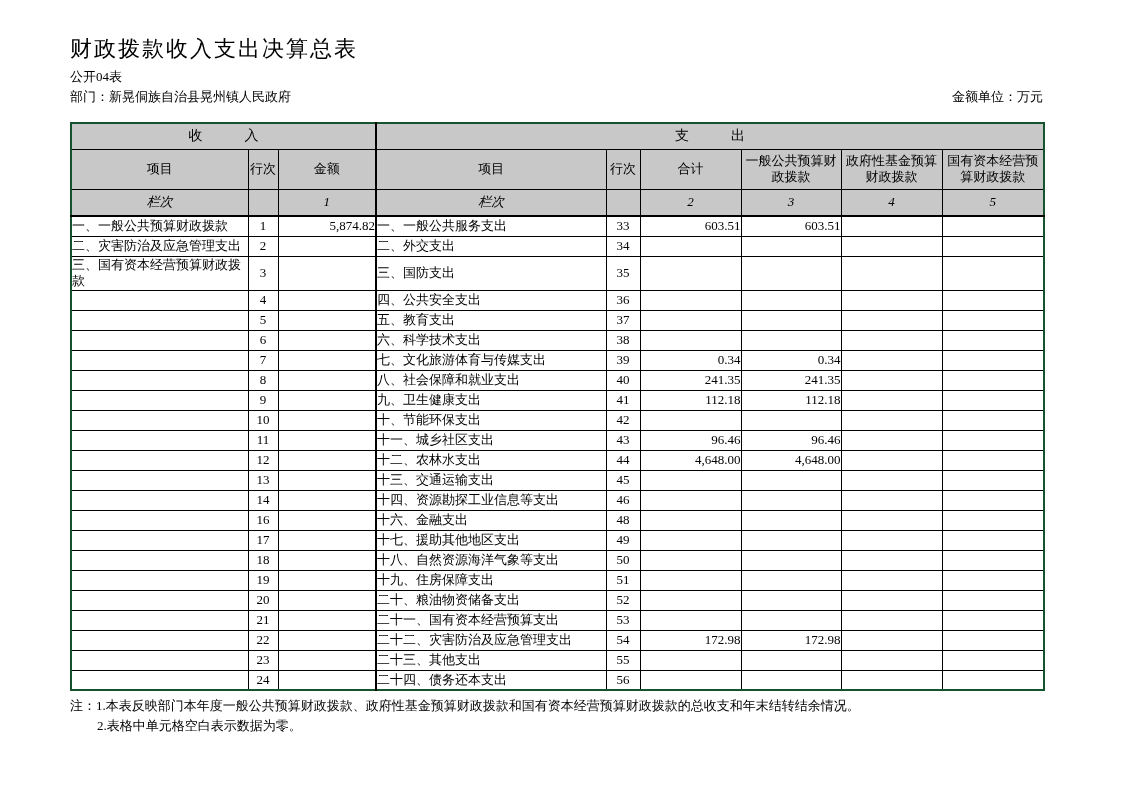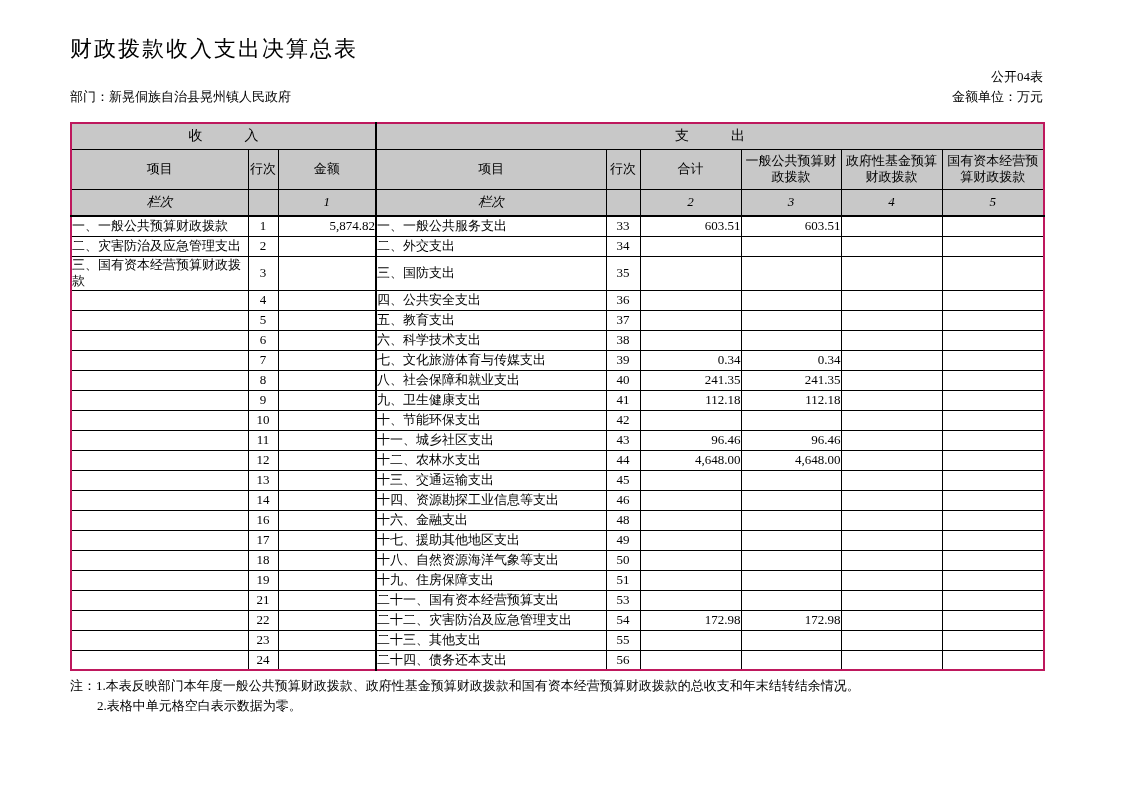--- a/index.html
+++ b/index.html
@@ -2,25 +2,25 @@
 <html><head>
 <meta charset="utf-8">
 <style>
   html,body{margin:0;padding:0;}
   body{
     width:1122px;height:793px;background:#ffffff;overflow:hidden;
     font-family:"Liberation Serif","DejaVu Serif",serif;color:#000;
   }
   .container{position:absolute;left:70px;top:0;width:973px;}
   .doc-title{margin-top:34px;text-align:left;font-size:22px;letter-spacing:2px;}
-  .table-code{margin-top:4px;text-align:right;font-size:13px;}
+  .table-code{margin-top:4px;text-align:left;font-size:13px;}
   .meta-row{display:flex;justify-content:space-between;align-items:flex-end;font-size:13px;margin-top:2px;margin-bottom:16px;}
   table.fiscal{
     width:973px;border-collapse:collapse;table-layout:fixed;
-    border:2px solid #be185d;font-size:13px;line-height:1.2;
+    border:2px solid #14532d;font-size:13px;line-height:1.2;
   }
   .fiscal th,.fiscal td{border:1px solid #000;vertical-align:middle;overflow:hidden;padding:0;}
   .fiscal th{background:#c8c8c8;font-weight:normal;text-align:center;padding:0 1px;}
   .fiscal tr.h1{height:26px;}
   .fiscal tr.h1 th{font-size:14px;}
   .fiscal tr.h2{height:40px;}
   .fiscal tr.h3{height:27px;font-style:italic;}
   .fiscal tr.h3 th{border-bottom:2px solid #000;}
   .fiscal tbody tr{height:20px;}
   .fiscal tbody tr.tall{height:34px;}
@@ -276,20 +276,31 @@
           <td class="c-num"></td>
           <td class="c-item sec">十九、住房保障支出</td>
           <td class="c-row">51</td>
           <td class="c-num"></td>
           <td class="c-num"></td>
           <td class="c-num"></td>
           <td class="c-num"></td>
         </tr>
         <tr>
           <td class="c-item"></td>
+          <td class="c-row">20</td>
+          <td class="c-num"></td>
+          <td class="c-item sec">二十、粮油物资储备支出</td>
+          <td class="c-row">52</td>
+          <td class="c-num"></td>
+          <td class="c-num"></td>
+          <td class="c-num"></td>
+          <td class="c-num"></td>
+        </tr>
+        <tr>
+          <td class="c-item"></td>
           <td class="c-row">21</td>
           <td class="c-num"></td>
           <td class="c-item sec">二十一、国有资本经营预算支出</td>
           <td class="c-row">53</td>
           <td class="c-num"></td>
           <td class="c-num"></td>
           <td class="c-num"></td>
           <td class="c-num"></td>
         </tr>
         <tr>

